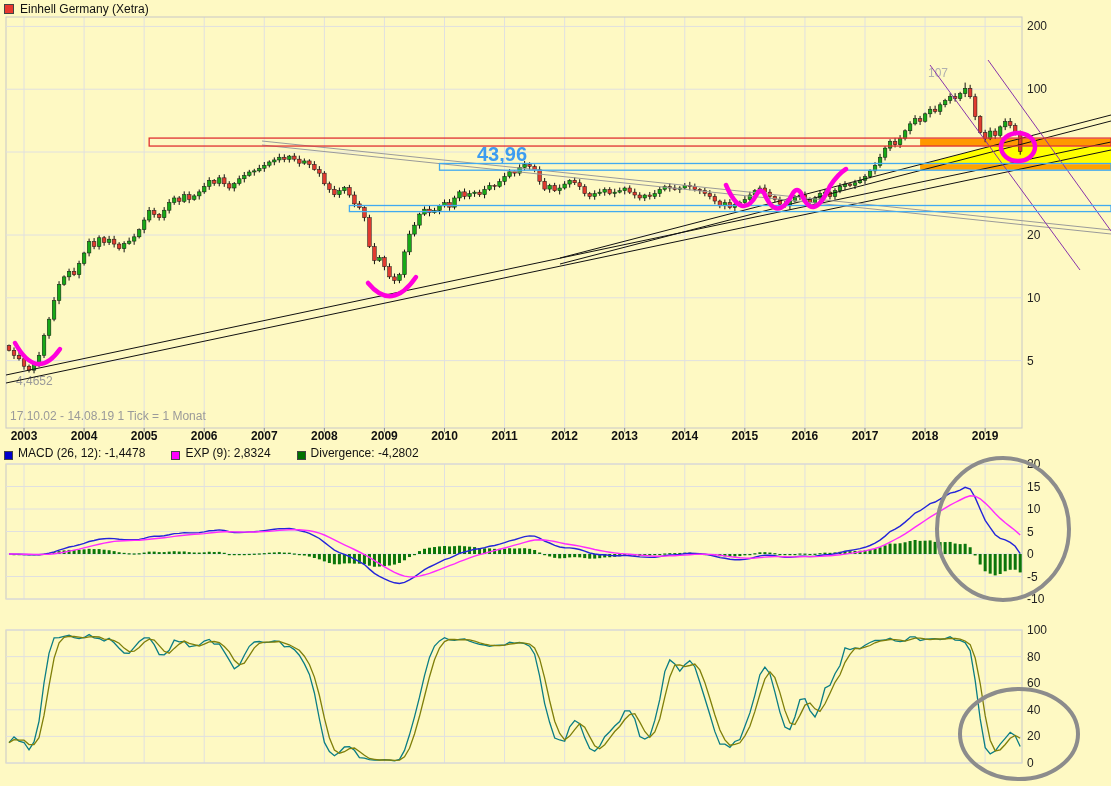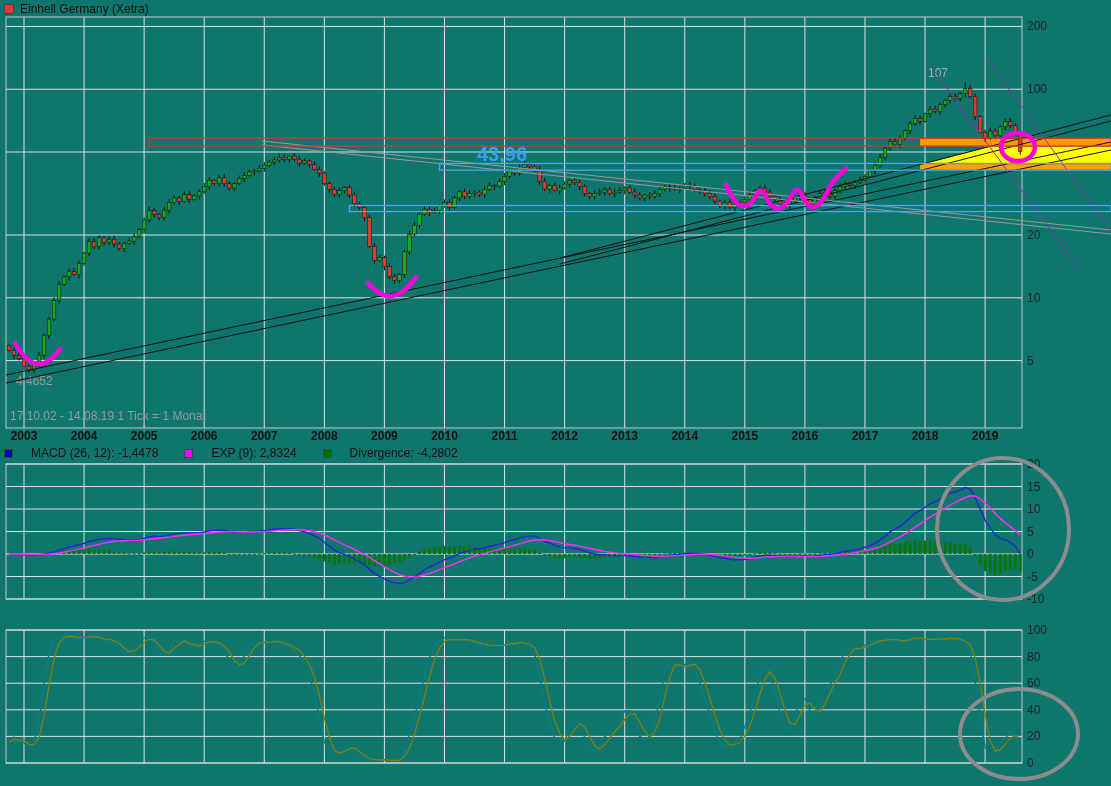--- a/index.html
+++ b/index.html
@@ -1,23 +1,23 @@
 <!DOCTYPE html>
 <html><head>
 <meta charset="utf-8">
 <style>
   html,body{margin:0;padding:0;background:#ffffff;}
-  .stage{position:relative;width:1111px;height:786px;background:#0f766e;
+  .stage{position:relative;width:1111px;height:786px;background:#fef9c3;
          font-family:"Liberation Sans",sans-serif;overflow:hidden;}
   #plot{position:absolute;left:0;top:0;}
   .titlebar{position:absolute;left:4px;top:2px;display:flex;align-items:center;gap:6px;z-index:5;}
   .title-text{font-size:12px;color:#111;}
   .swatch{display:inline-block;width:10px;height:10px;border:1px solid #444;box-sizing:border-box;}
   .legend{position:absolute;left:4px;display:flex;align-items:center;gap:26px;z-index:5;}
-  .legend .item{display:flex;align-items:center;gap:18px;font-size:12px;color:#111;}
+  .legend .item{display:flex;align-items:flex-end;gap:5px;font-size:12px;color:#111;}
   .legend .swatch{width:9px;height:9px;}
   text{font-family:"Liberation Sans",sans-serif;}
 </style>
 </head>
 <body>
 
 <div class="stage">
 
   <div class="titlebar">
     <span class="swatch" id="title-swatch" style="background-color: rgb(232, 56, 47);"></span>

